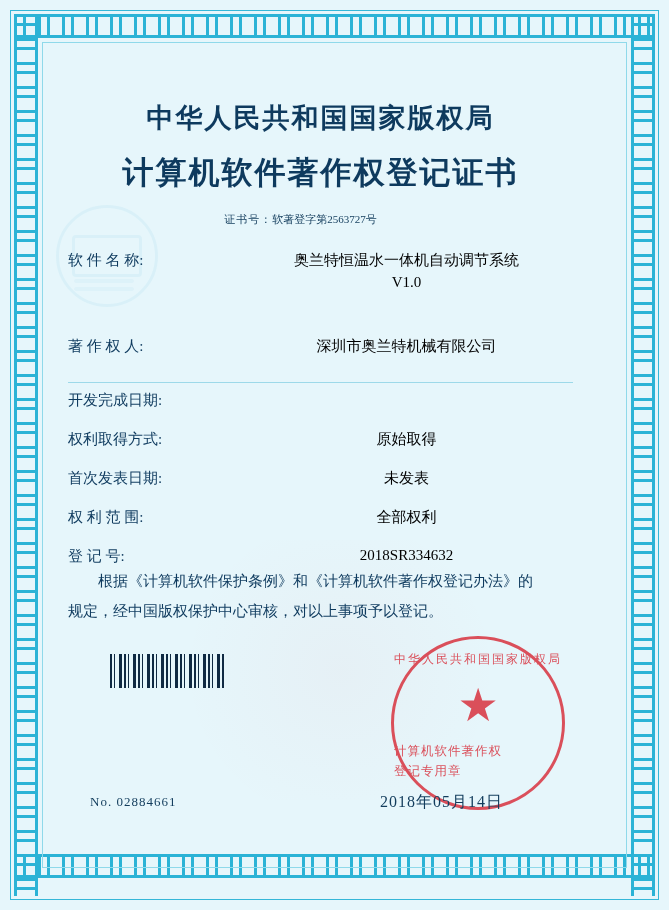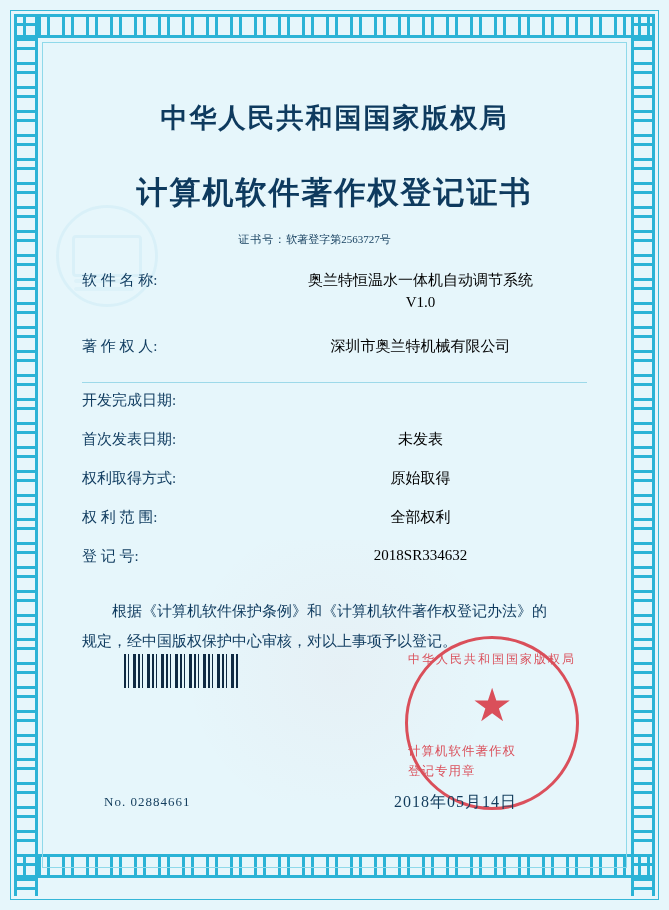--- a/index.html
+++ b/index.html
@@ -114,34 +114,34 @@
     height: 260px;
     opacity: 0.10;
     pointer-events: none;
     background:
       radial-gradient(circle at 50% 50%, rgba(220,80,90,0.35) 0%, rgba(220,80,90,0.0) 62%);
   }
 
   
   .content {
     position: absolute;
-    left: 42px; top: 42px;
+    left: 28px; top: 42px;
     width: 585px; height: 826px;
   }
   .title-main {
     margin-top: 58px;
     text-align: center;
     font-size: 27px;
     letter-spacing: 2px;
     color: #0e3a5e;
     font-weight: bold;
     font-family: "Liberation Serif", serif;
   }
   .title-sub {
-    margin-top: 36px;
+    margin-top: 16px;
     text-align: center;
     font-size: 31px;
     letter-spacing: 2px;
     color: #0e3a5e;
     font-weight: bold;
   }
   .cert-no {
     margin-top: 18px;
     text-align: center;
     padding-right: 40px;
@@ -163,33 +163,32 @@
     color: #0e3a5e;
   }
   .field .val {
     flex: 1;
     color: #000000;
     text-align: center;
   }
   .field .val .line2 { display: block; margin-top: 4px; }
 
   .row-name  { margin-top: 24px; }
-  .row-owner { margin-top: 26px; }
+  .row-owner { margin-top: 46px; }
 
   .divider {
     margin: 26px 40px 0 40px;
     height: 1px;
     background: #9dd9e9;
   }
 
   .row-a { margin-top: 8px; }
   .row-b { margin-top: 20px; }
 
   .para {
-    margin-top: 30px;
     padding: 0 44px 0 40px;
     font-size: 15px;
     line-height: 2.0;
     color: #0e3a5e;
     text-indent: 30px;
   }
   .para .p2 { text-indent: 0; display: block; }
 
   
   .barcode {
@@ -309,27 +308,27 @@
       <div class="val">深圳市奥兰特机械有限公司</div>
     </div>
 
     <div class="divider"></div>
 
     <div class="field row-a">
       <div class="key">开发完成日期:</div>
     </div>
 
     <div class="field row-b">
+      <div class="key">权利取得方式:</div>
+      <div class="val">原始取得</div>
+    </div>
+
+    <div class="field row-b">
       <div class="key">首次发表日期:</div>
       <div class="val">未发表</div>
-    </div>
-
-    <div class="field row-b">
-      <div class="key">权利取得方式:</div>
-      <div class="val">原始取得</div>
     </div>
 
     <div class="field row-b">
       <div class="key">权 利 范 围:</div>
       <div class="val">全部权利</div>
     </div>
 
     <div class="field row-b">
       <div class="key">登 记 号:</div>
       <div class="val">2018SR334632</div>

